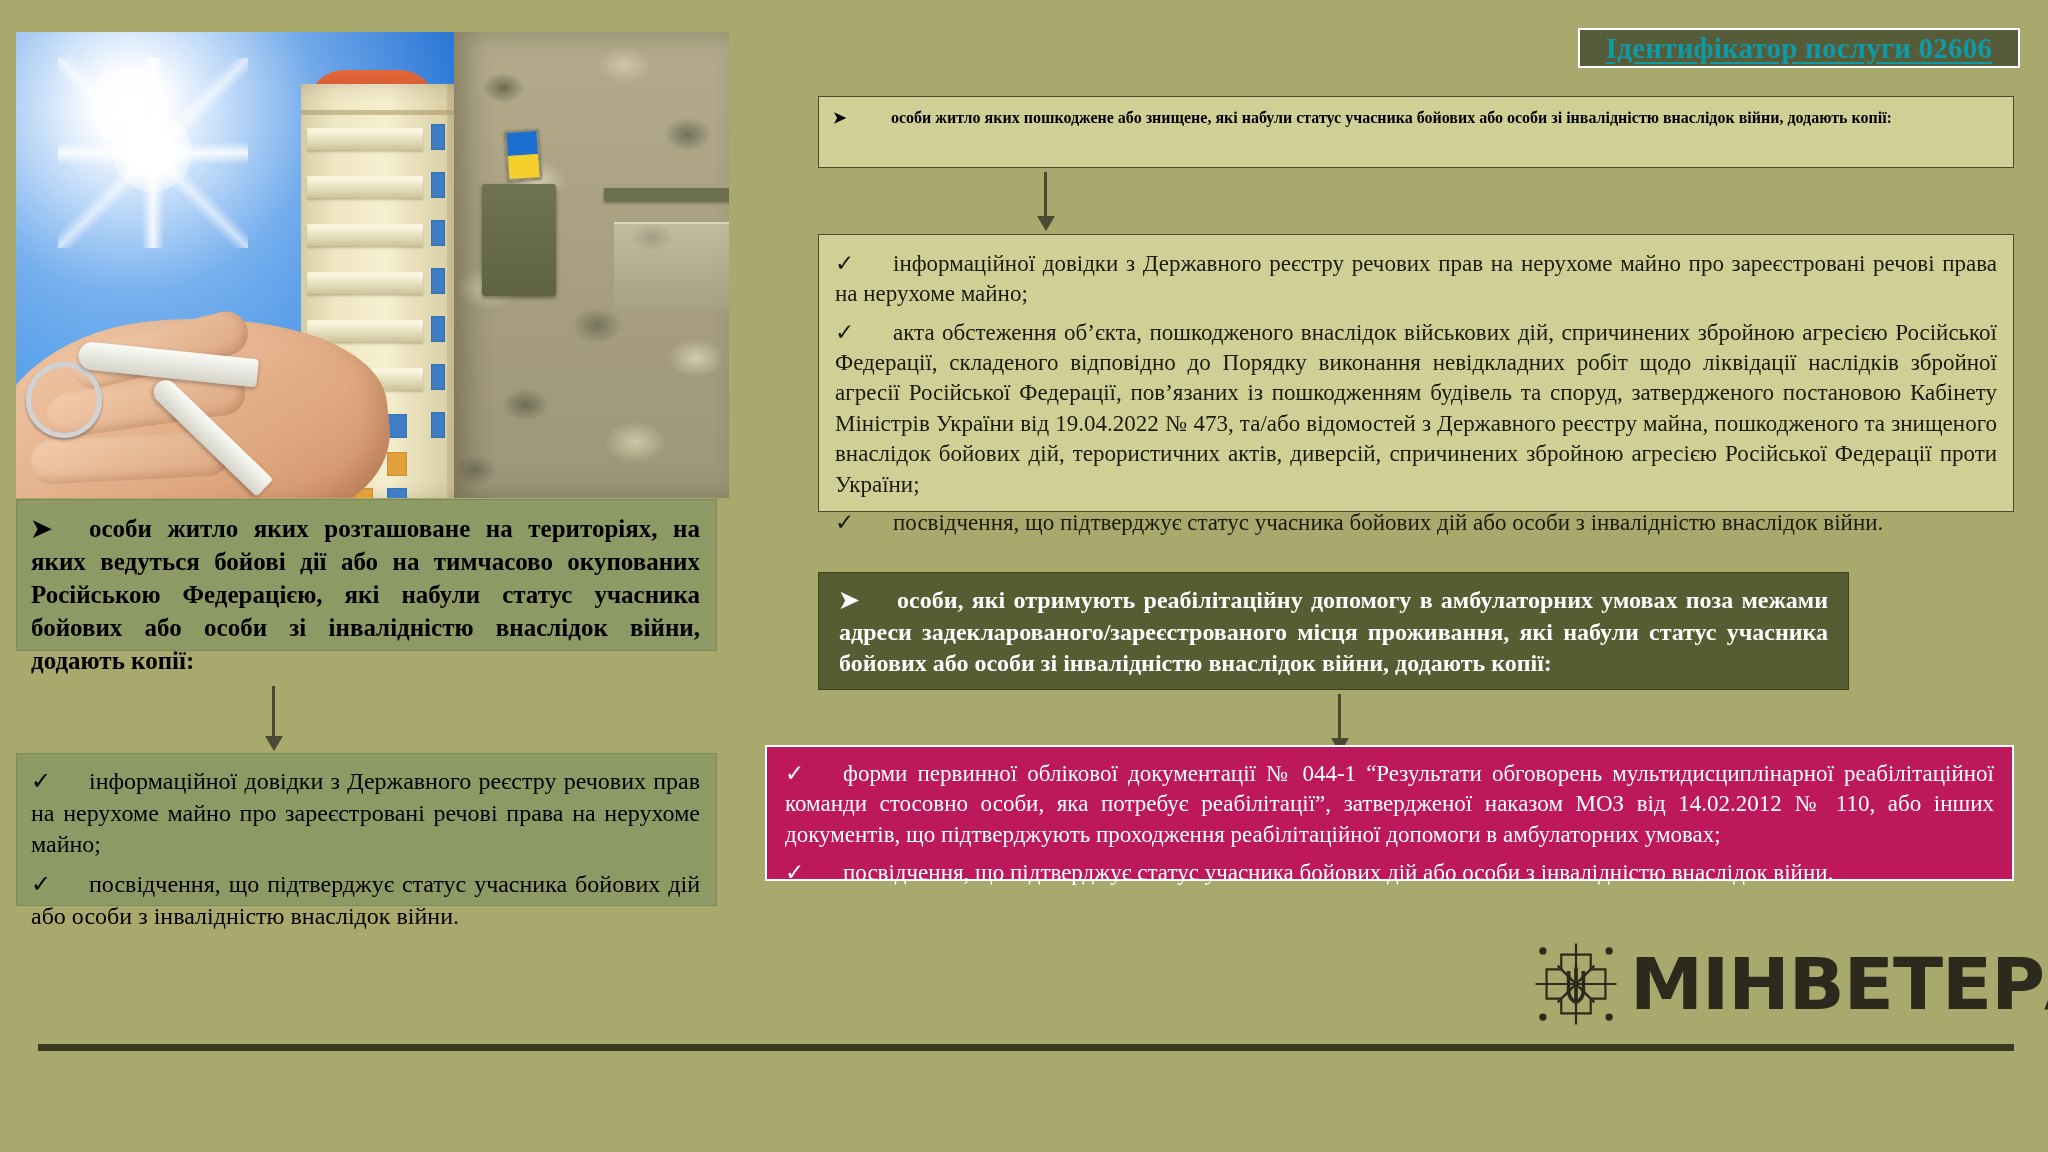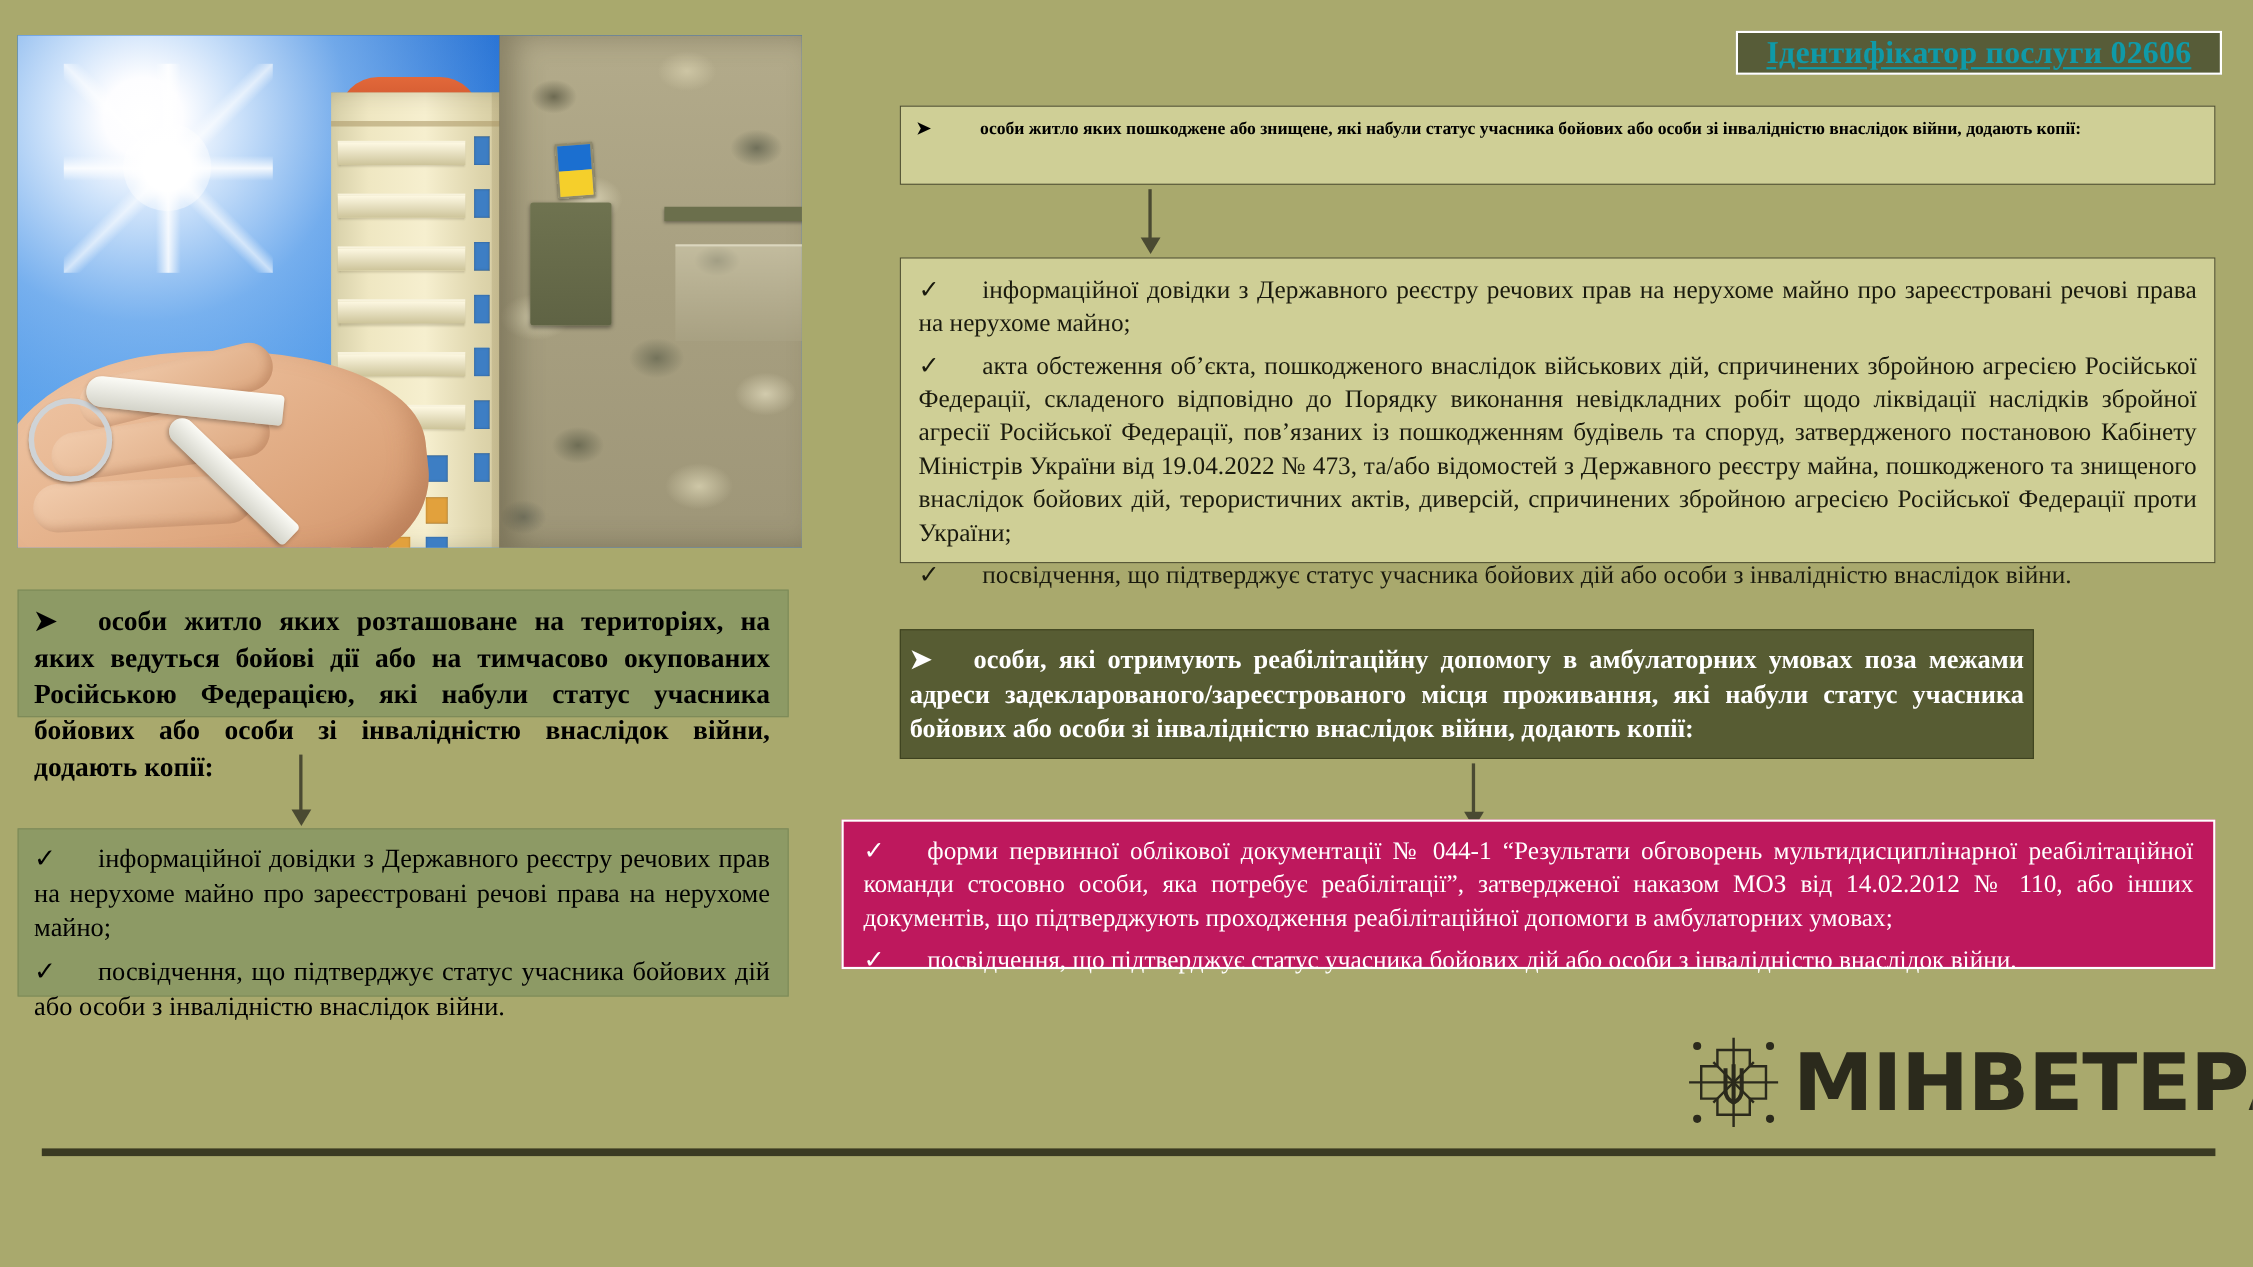--- a/index.html
+++ b/index.html
@@ -381,21 +381,21 @@
       <div class="flag-patch">
         <div class="flag-blue"></div>
         <div class="flag-yellow"></div>
       </div>
       <div class="sleeve-pocket"></div>
       <div class="sleeve-strap"></div>
       <div class="sleeve-pocket2"></div>
     </div>
   </div>
 
-  <div class="box box-head-left t-left-head" style="left:16px; top:536px; width:701px; height:116px;">
+  <div class="box box-head-left t-left-head" style="left:16px; top:499px; width:701px; height:152px;">
     <div class="box-inner">
       <p class="item">
         <span class="mark mark-arrow">➤</span><span>особи житло яких розташоване на територіях, на яких ведуться бойові дії або на тимчасово окупованих Російською Федерацією, які набули статус учасника бойових або особи зі інвалідністю внаслідок війни, додають копії:</span>
       </p>
     </div>
   </div>
 
   <div class="arrow" style="left:272px; top:686px; height:52px;"></div>
 
   <div class="box box-body-left t-left-body" style="left:16px; top:753px; width:701px; height:153px;">
@@ -427,21 +427,21 @@
       <p class="item">
         <span class="mark">✓</span><span>акта обстеження об’єкта, пошкодженого внаслідок військових дій, спричинених збройною агресією Російської Федерації, складеного відповідно до Порядку виконання невідкладних робіт щодо ліквідації наслідків збройної агресії Російської Федерації, пов’язаних із пошкодженням будівель та споруд, затвердженого постановою Кабінету Міністрів України від 19.04.2022 № 473, та/або відомостей з Державного реєстру майна, пошкодженого та знищеного внаслідок бойових дій, терористичних актів, диверсій, спричинених збройною агресією Російської Федерації проти України;</span>
       </p>
       <p class="item">
         <span class="mark">✓</span><span>посвідчення, що підтверджує статус учасника бойових дій або особи з інвалідністю внаслідок війни.</span>
       </p>
     </div>
   </div>
 
   <div class="box box-head-dark t-r2-head" style="left:818px; top:572px; width:1031px; height:118px;">
-    <div class="box-inner" style="padding:12px 8px;">
+    <div class="box-inner" style="padding:12px 20px;">
       <p class="item">
         <span class="mark mark-arrow">➤</span><span>особи, які отримують реабілітаційну допомогу в амбулаторних умовах поза межами адреси задекларованого/зареєстрованого місця проживання, які набули статус учасника бойових або особи зі інвалідністю внаслідок війни, додають копії:</span>
       </p>
     </div>
   </div>
 
   <div class="arrow" style="left:1338px; top:694px; height:46px;"></div>
 
   <div class="box box-body-dark t-r2-body" style="left:765px; top:745px; width:1249px; height:136px;">
     <div class="box-inner" style="padding:12px 18px;">

